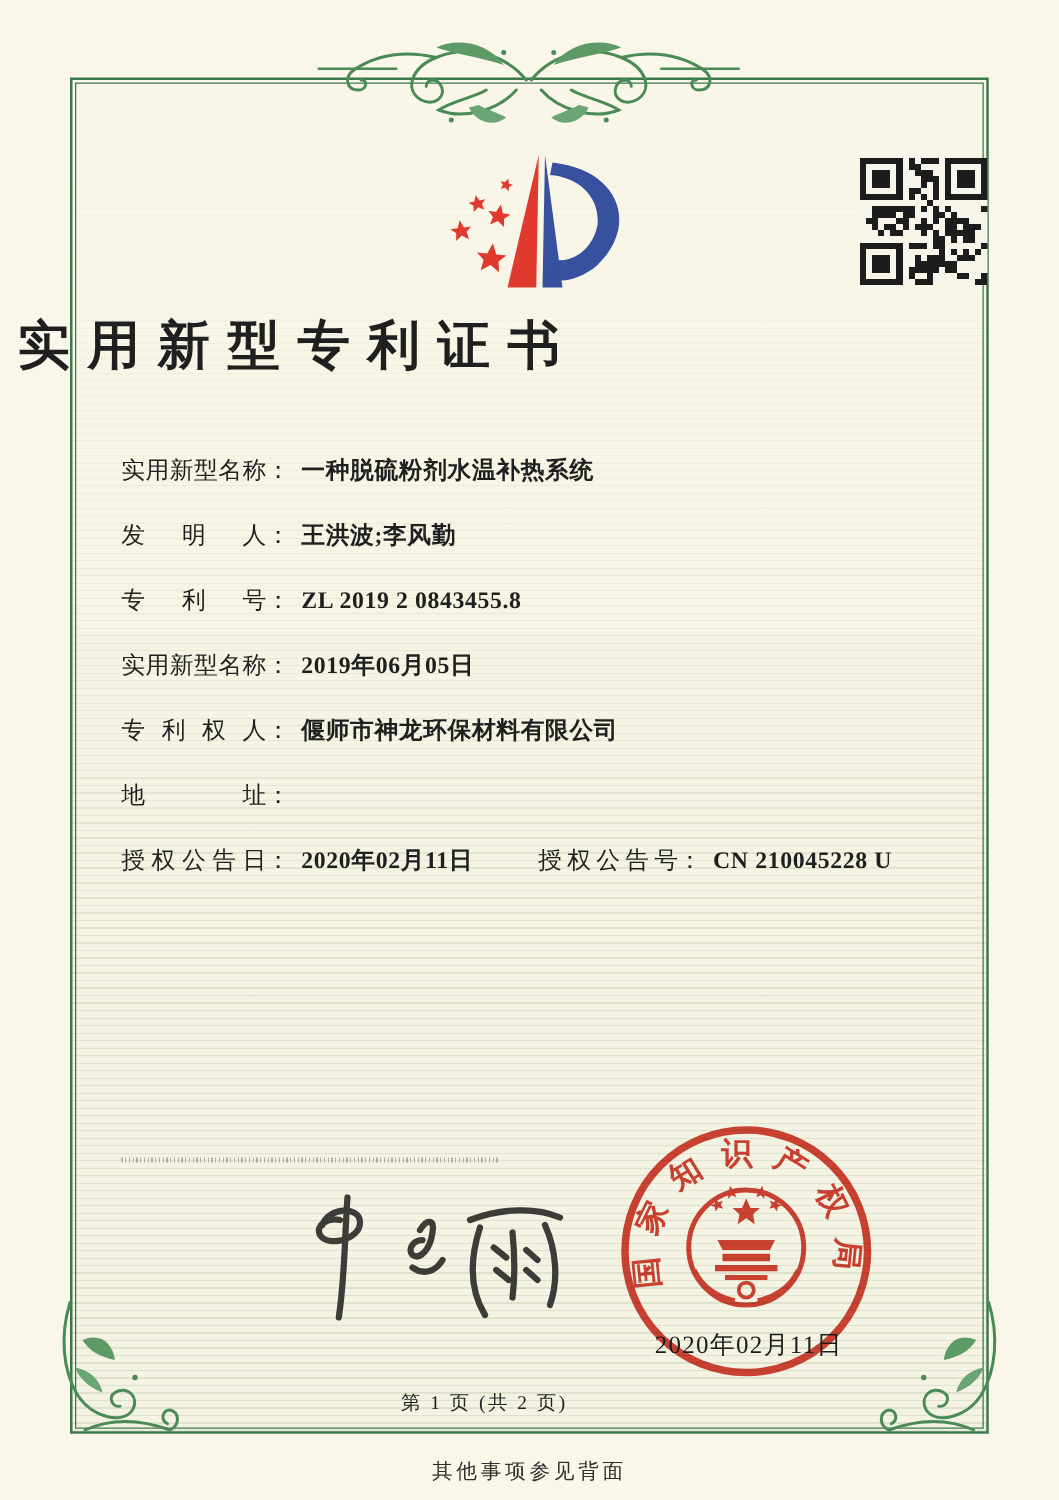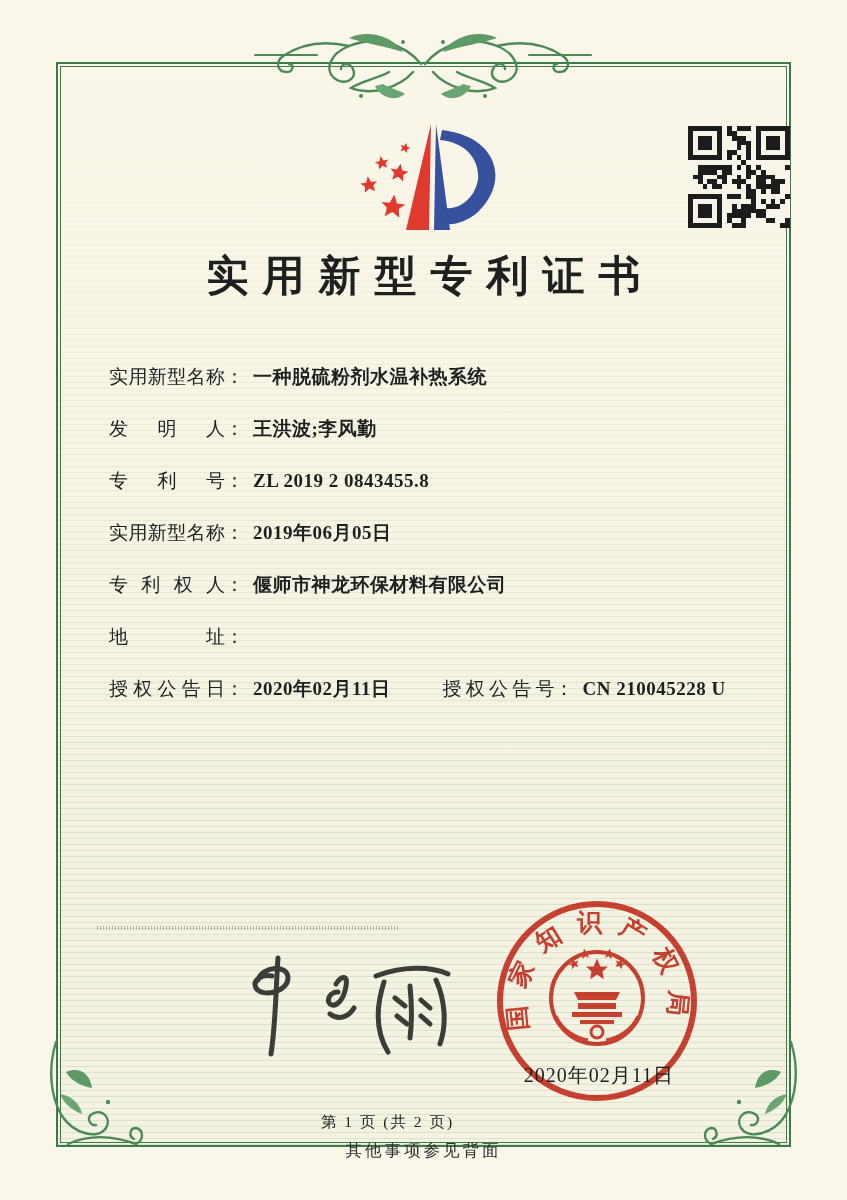--- a/index.html
+++ b/index.html
@@ -20,44 +20,44 @@
       linear-gradient(180deg, rgba(250,247,234,0.95) 0%, rgba(250,247,234,0.45) 35%, rgba(250,247,234,0.05) 70%),
       repeating-linear-gradient(0deg, rgba(110,150,100,0.18) 0px, rgba(110,150,100,0.18) 1px, rgba(0,0,0,0) 1px, rgba(0,0,0,0) 6px),
       #f4f2e2;
   }
   .frame-inner{position:absolute;inset:2px;border:1px solid #3c7a4d;}
   .orn{position:absolute;pointer-events:none;}
   .cert-no{position:absolute;left:84px;top:122px;font-size:17px;letter-spacing:3px;}
   .logo{position:absolute;left:336px;top:110px;}
   .qr{position:absolute;left:688px;top:126px;}
   .title{
-    position:absolute;left:0;right:0;top:248px;text-align:center;
+    position:absolute;left:0;right:0;top:248px;text-align:left;
     font-size:42px;font-weight:bold;letter-spacing:14px;text-indent:14px;
   }
   .fields{position:absolute;left:97px;top:366px;width:660px;font-size:19px;}
-  .frow{display:flex;align-items:baseline;margin-bottom:30px;line-height:22px;margin-left:12px;}
+  .frow{display:flex;align-items:baseline;margin-bottom:30px;line-height:22px;}
   .flabel{display:inline-block;width:116px;text-align:justify;text-align-last:justify;}
   .fcolon{display:inline-block;}
   .fvalue{margin-left:9px;letter-spacing:0.5px;font-weight:bold;}
   .grant-pair2{margin-left:52px;display:flex;align-items:baseline;}
   .grant-pair2 .flabel{width:112px;}
   .paras{position:absolute;left:97px;top:710px;width:658px;font-size:17.5px;line-height:33px;
     text-align:justify;letter-spacing:0.6px;}
   .paras p{margin:0;text-indent:2em;}
   .barcode{
     position:absolute;left:97px;top:926px;width:302px;height:4px;opacity:.65;
     background:repeating-linear-gradient(90deg,#8f8f86 0 1px,rgba(0,0,0,0) 1px 3px);
   }
   .signer{position:absolute;left:88px;top:980px;font-size:20px;line-height:38px;letter-spacing:3px;}
   .signature{position:absolute;left:218px;top:950px;}
   .seal{position:absolute;left:490px;top:896px;mix-blend-mode:multiply;opacity:.93;}
   .seal-date{position:absolute;left:492px;top:1062px;width:214px;text-align:center;
     font-size:20px;letter-spacing:1px;color:#1c1c1c;}
   .footer-page{position:absolute;left:56px;width:663px;top:1112px;text-align:center;font-size:15.5px;letter-spacing:2px;}
-  .back-note{position:absolute;left:0;right:0;top:1140px;text-align:center;font-size:16.5px;letter-spacing:3px;color:#2e2e2e;}
+  .back-note{position:absolute;left:0;right:0;top:1166px;text-align:center;font-size:16.5px;letter-spacing:3px;color:#2e2e2e;}
   svg text{font-family:"Liberation Serif","DejaVu Serif",serif;}
 </style>
 </head>
 <body>
 
 <div class="page">
 
   <div class="frame">
     <div class="frame-inner"></div>
   </div>

